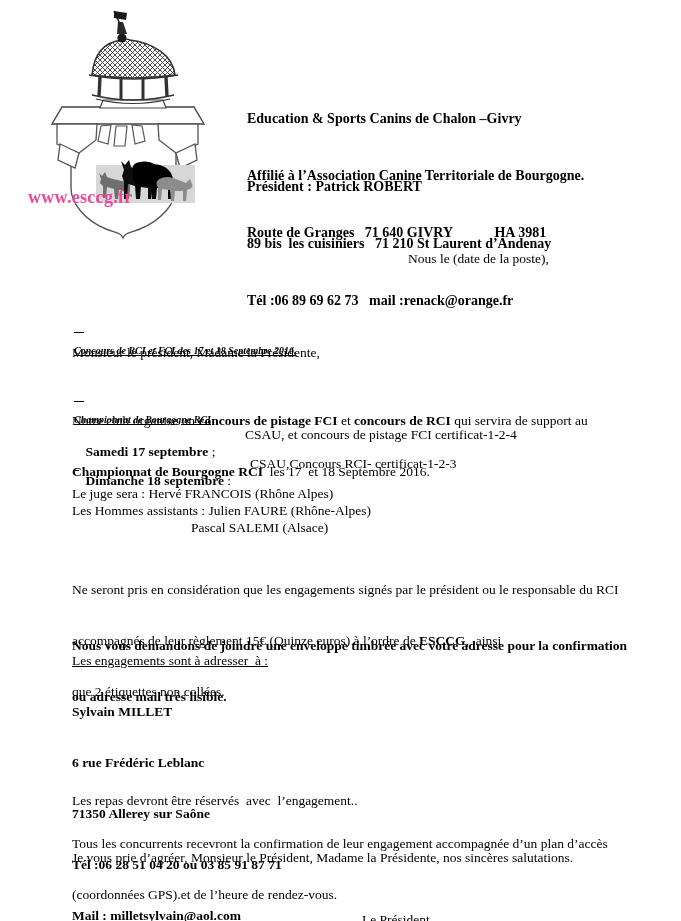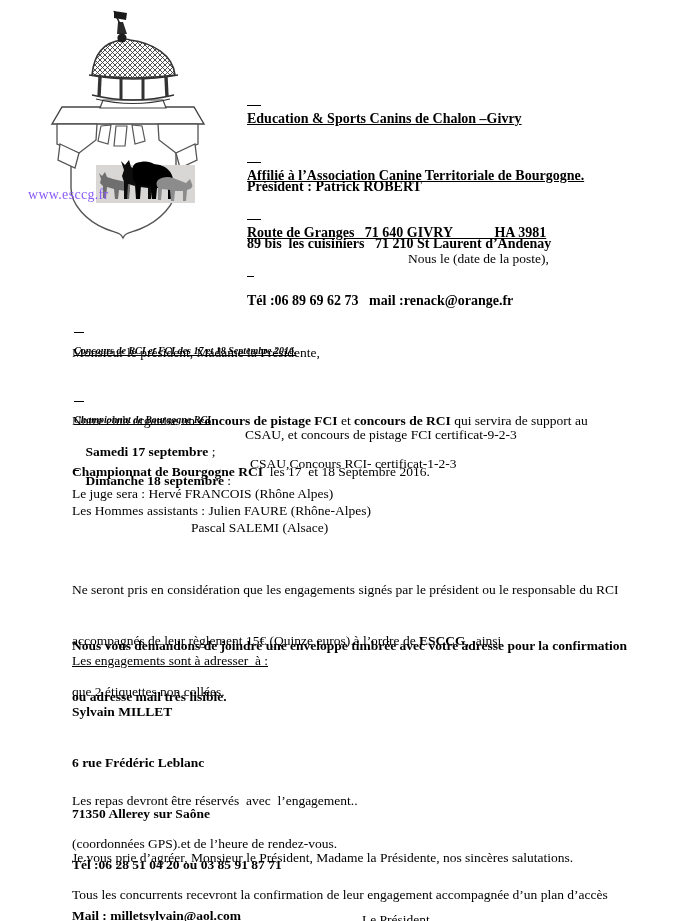--- a/index.html
+++ b/index.html
@@ -14,21 +14,21 @@
   .abs{position:absolute;white-space:pre-wrap;}
   .hdr{font-size:14px;line-height:19px;font-weight:bold;}
   .body-text{font-size:13.5px;line-height:17px;}
   .bold{font-weight:bold;}
   .title-text{font-size:10px;line-height:23px;font-weight:bold;font-style:italic;text-decoration:underline;}
   .underline{text-decoration:underline;}
   .sched-row{position:absolute;white-space:pre-wrap;font-size:13.5px;line-height:17px;width:560px;}
   .sched-detail{position:absolute;top:0;}
   .website{
     position:absolute;left:28px;top:187px;
-    font-size:14px;font-weight:normal;color:#8b5cf6;
+    font-size:18px;font-weight:bold;color:#ec4899;
     letter-spacing:0.3px;z-index:5;white-space:pre;
   }
 </style>
 </head>
 <body>
 
 <div class="page">
 
   <svg width="250" height="250" viewBox="0 0 250 250" style="position:absolute;left:0;top:0;">
     <defs>
@@ -70,21 +70,21 @@
 
     <rect x="96" y="165" width="99" height="38" fill="#d8d7d5"></rect>
     <path fill="#6f6f6f" d="M101,179 L99,173 L102,176 L105,172 L107,177 L113,179 L126,182 L130,185 L130,190 L129,199 L126,199 L126,191 L119,190 L118,199 L115,199 L114,189 L107,187 L106,198 L103,198 L103,186 L100,183 Z"></path>
     <path fill="#0d0d0d" d="M124,170 L121,161 L125,165 L129,160 L131,167 L136,170 L147,174 L152,178 L153,184 L151,199 L148,199 L148,188 L140,187 L139,199 L136,199 L135,186 L128,184 L127,199 L124,199 L124,182 L122,176 Z"></path>
     <path fill="#000000" d="M133,172 C131,166 135,162 141,162 C146,161 151,162 154,164 L160,165 C167,167 172,172 173,179 C174,185 173,190 172,199 L168,199 L168,189 L157,188 L156,199 L152,199 L151,187 L141,185 L140,199 L136,199 L136,184 C133,181 132,176 133,172 Z"></path>
     <path fill="#8c8c8c" d="M186,183 L190,179 L192,184 C193,186 192,188 190,189 L187,190 L186,201 L183,201 L183,191 L175,191 L174,201 L171,201 L170,190 L162,189 L161,200 L158,200 L158,188 C156,185 156,182 158,180 C162,177 168,176 173,178 L181,181 Z"></path>
   </svg>
 
   <div class="website">www.esccg.fr</div>
 
-  <div class="abs hdr" style="left:247px;top:71px;text-decoration:underline;">
+  <div class="abs hdr" style="left:247px;top:71px;">
     <div>Education &amp; Sports Canins de Chalon –Givry</div>
     <div>Affilié à l’Association Canine Territoriale de Bourgogne.</div>
     <div>Route de Granges   71 640 GIVRY            HA 3981</div>
   </div>
 
   <div class="abs hdr" style="left:247px;top:139px;">
     <div>Président : Patrick ROBERT</div>
     <div>89 bis  les cuisiniers   71 210 St Laurent d’Andenay</div>
     <div>Tél :06 89 69 62 73   mail :renack@orange.fr</div>
   </div>
@@ -98,21 +98,21 @@
 
   <div class="abs body-text" style="left:72px;top:344px;">Monsieur le président, Madame la Présidente,</div>
 
   <div class="abs body-text" style="left:72px;top:378px;width:560px;">
     <div><span>Notre club organise un </span><span class="bold">concours de pistage FCI</span><span> et </span><span class="bold">concours de RCI</span><span> qui servira de support au</span></div>
     <div><span class="bold">Championnat de Bourgogne RCI</span><span>  les 17  et 18 Septembre 2016.</span></div>
   </div>
 
   <div class="sched-row" style="left:72px;top:426px;">
     <span class="bold">Samedi 17 septembre</span><span> ;</span>
-    <span class="sched-detail" style="left:173px;">CSAU, et concours de pistage FCI certificat-9-2-3</span>
+    <span class="sched-detail" style="left:173px;">CSAU, et concours de pistage FCI certificat-1-2-4</span>
   </div>
   <div class="sched-row" style="left:72px;top:455px;">
     <span class="bold">Dimanche 18 septembre</span><span> :</span>
     <span class="sched-detail" style="left:178px;">CSAU,Concours RCI- certificat-1-2-3</span>
   </div>
 
   <div class="abs body-text" style="left:72px;top:485px;">Le juge sera : Hervé FRANCOIS (Rhône Alpes)</div>
   <div class="abs body-text" style="left:72px;top:502px;">Les Hommes assistants : Julien FAURE (Rhône-Alpes)</div>
   <div class="abs body-text" style="left:191px;top:519px;">Pascal SALEMI (Alsace)</div>
 
@@ -134,22 +134,22 @@
     <div>71350 Allerey sur Saône</div>
     <div>Tél :06 28 51 04 20 ou 03 85 91 87 71</div>
     <div>Mail : milletsylvain@aol.com</div>
   </div>
 
   <div class="abs body-text" style="left:72px;top:758px;">
     <div>Les repas devront être réservés  avec  l’engagement..</div>
   </div>
 
   <div class="abs body-text" style="left:72px;top:801px;width:560px;">
+    <div>Tous les concurrents recevront la confirmation de leur engagement accompagnée d’un plan d’accès</div>
     <div>(coordonnées GPS).et de l’heure de rendez-vous.</div>
-    <div>Tous les concurrents recevront la confirmation de leur engagement accompagnée d’un plan d’accès</div>
   </div>
 
   <div class="abs body-text" style="left:72px;top:849px;width:580px;">Je vous prie d’agréer, Monsieur le Président, Madame la Présidente, nos sincères salutations.</div>
 
   <div class="abs body-text" style="left:362px;top:877px;">
     <div>Le Président</div>
     
   </div>
 
 </div>

